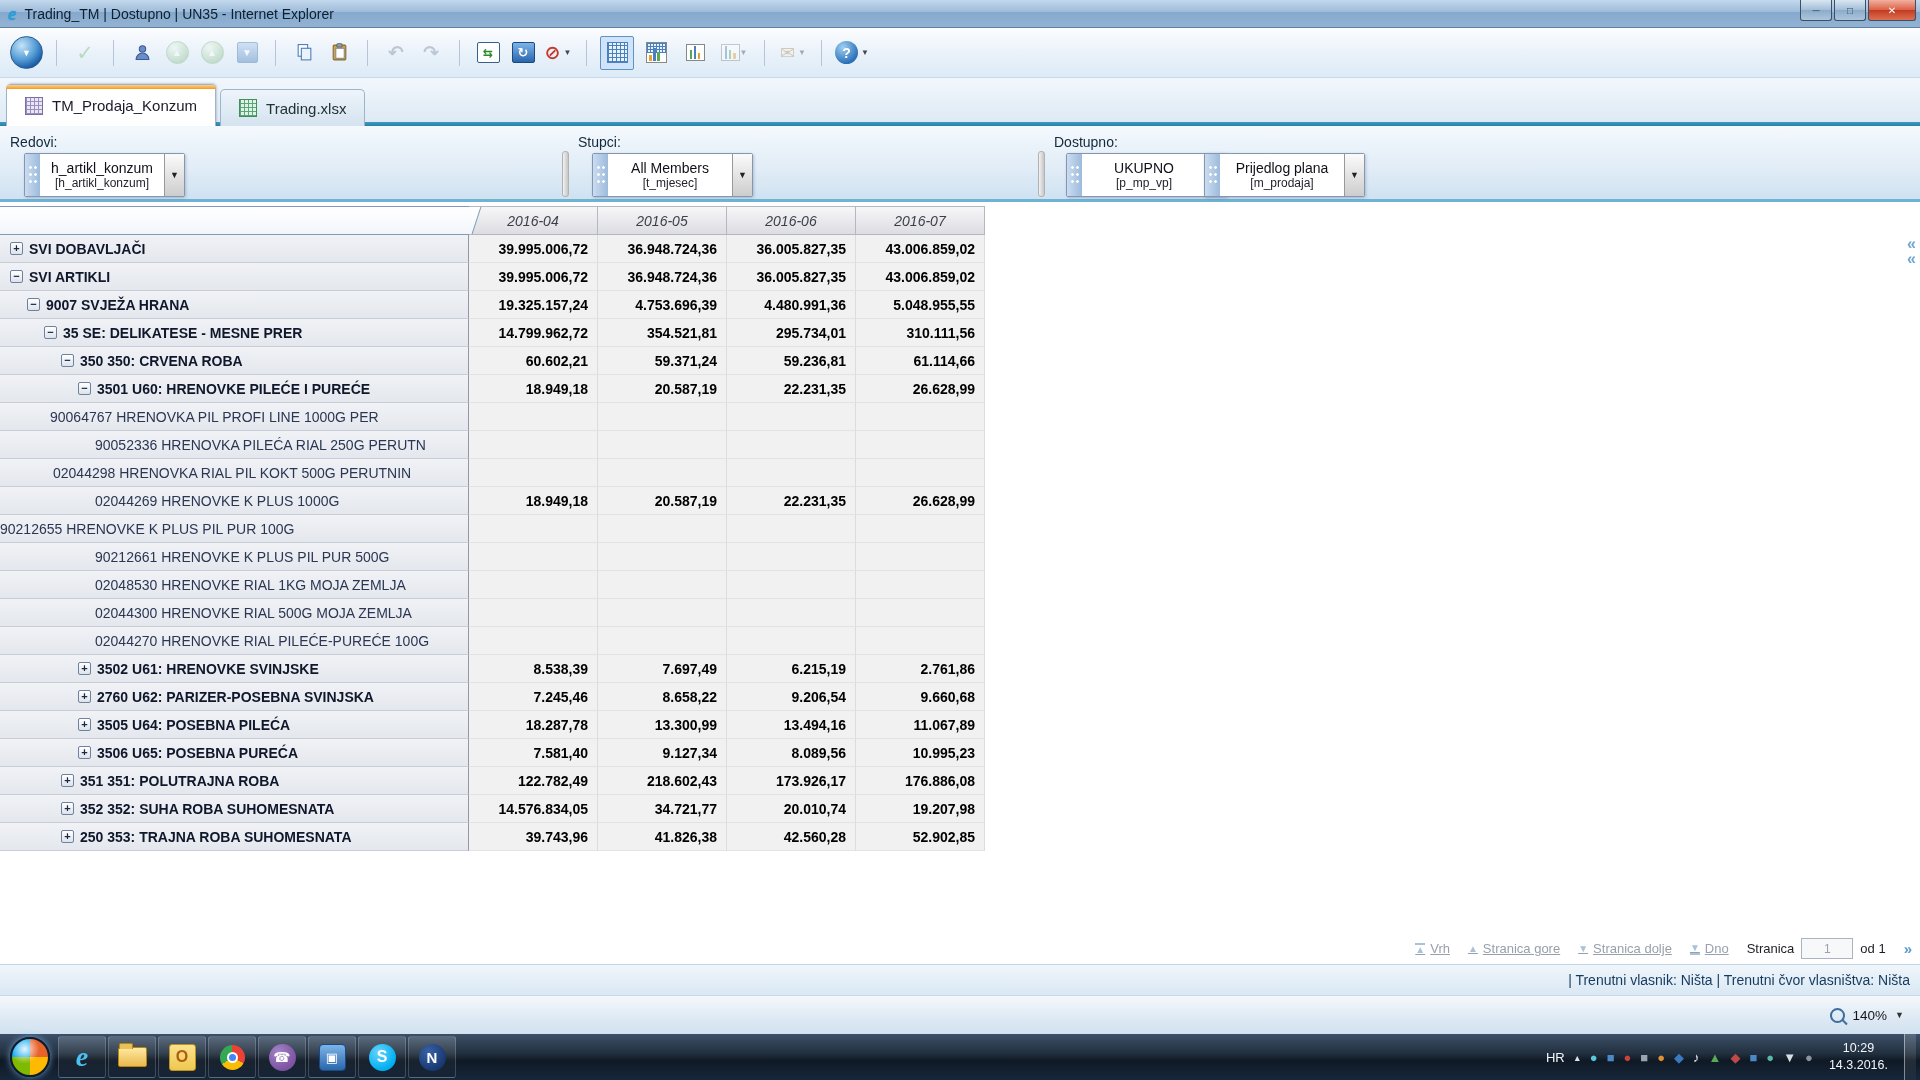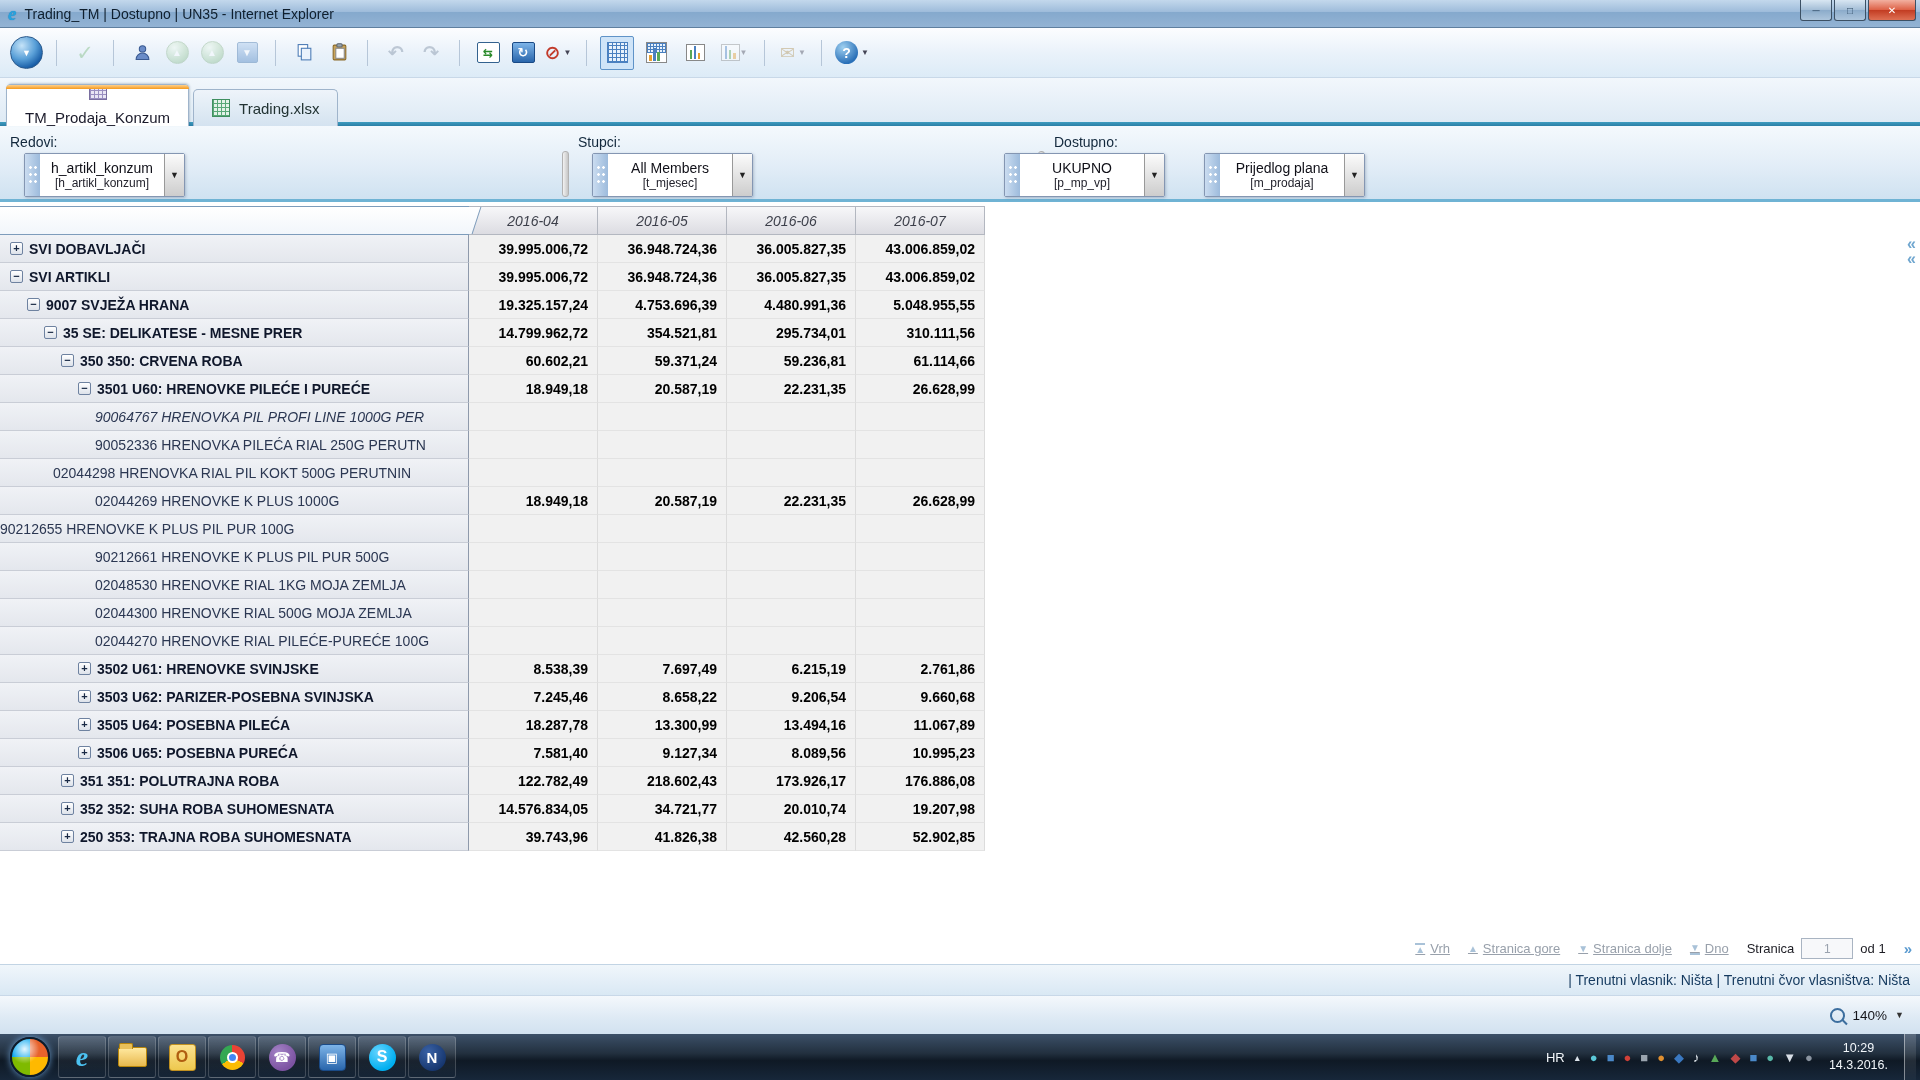--- a/index.html
+++ b/index.html
@@ -39,21 +39,21 @@
   .barchart-glyph i{display:block;width:3px;}
   .bar-g{background:#58a858;height:9px;}.bar-b{background:#4a80c0;height:13px;}.bar-o{background:#e8a030;height:6px;}
   .mail-glyph{font-size:18px;color:#b09050;}
   .help-orb{width:23px;height:23px;border-radius:50%;background:radial-gradient(circle at 35% 28%,#9fd0f0,#2a70b8 72%);color:#fff;font-weight:bold;font-size:14px;display:flex;align-items:center;justify-content:center;}
   .svg-ico{display:block;}
 
   
   .tabbar{flex:0 0 48px;height:48px;background:linear-gradient(#f2f7fc,#dce9f4);position:relative;padding:6px 0 0 6px;box-sizing:border-box;display:flex;align-items:flex-end;}
   .tabbar::after{content:"";position:absolute;left:0;right:0;bottom:0;height:4px;background:linear-gradient(#3d9cc0,#2b7fa6);}
   .tab{display:inline-flex;align-items:center;gap:9px;padding:0 18px;height:36px;border:1px solid #9fb4cb;border-bottom:none;border-radius:5px 5px 0 0;background:linear-gradient(#eef4fa,#d4e3f0);font-size:15px;color:#233;position:relative;margin-right:4px;z-index:1;}
-  .tab.active{background:#fff;height:41px;color:#1a1a2a;box-shadow:1px -1px 2px rgba(60,90,120,.25);z-index:2;flex-direction:column;}
+  .tab.active{background:#fff;height:41px;color:#1a1a2a;box-shadow:1px -1px 2px rgba(60,90,120,.25);z-index:2;}
   .tab.active::before{content:"";position:absolute;top:0;left:-1px;right:-1px;height:4px;background:linear-gradient(#ffd08a,#f59a1d);border-radius:4px 4px 0 0;}
   .tab-icon{width:16px;height:16px;border:1px solid #7a6fa0;background:repeating-linear-gradient(0deg,#9a8fc0 0 1px,transparent 1px 4px),repeating-linear-gradient(90deg,#9a8fc0 0 1px,transparent 1px 4px),#eae6f4;}
   .tab-icon.green{border-color:#3f8f5f;background:repeating-linear-gradient(0deg,#57a877 0 1px,transparent 1px 4px),repeating-linear-gradient(90deg,#57a877 0 1px,transparent 1px 4px),#e2f2e8;}
 
   
   .axisbar{flex:0 0 76px;height:76px;background:linear-gradient(#f4f9fd,#e2edf7 55%,#cfe2f1);border-bottom:3px solid #6fb3d4;position:relative;box-sizing:border-box;padding-left:32px;}
   .axis-label{position:absolute;font-size:14px;color:#12283c;}
   .chip{position:absolute;display:flex;height:42px;border:1px solid #8496b2;border-radius:2px;box-shadow:1px 1px 3px rgba(40,60,90,.25);}
   .chip-grip{width:15px;background:linear-gradient(90deg,#cadcf0,#9dbbdc);display:flex;align-items:center;justify-content:center;}
   .grip-dots{width:9px;height:22px;background-image:radial-gradient(circle,#fff 1.2px,rgba(255,255,255,0) 1.5px);background-size:5px 7px;}
@@ -259,21 +259,21 @@
         </span>
       <span class="chip-body">
         <span class="chip-name">All Members</span>
         <span class="chip-dim">[t_mjesec]</span>
       </span>
       <span class="chip-arrow">▼</span>
     </div>
 
     <div class="axis-sep" style="left:1038px;top:25px;"></div>
     <span class="axis-label" style="left:1054px;top:8px;">Dostupno:</span>
-    <div class="chip" style="left:1004px;top:27px;">
+    <div class="chip" style="left:1066px;top:27px;">
       <span class="chip-grip">
           <span class="grip-dots"></span>
         </span>
       <span class="chip-body">
         <span class="chip-name">UKUPNO</span>
         <span class="chip-dim">[p_mp_vp]</span>
       </span>
       <span class="chip-arrow">▼</span>
     </div>
     <div class="chip" style="left:1204px;top:27px;">
@@ -358,21 +358,21 @@
       <span class="toggle">−</span>
       <span class="label-text">3501 U60: HRENOVKE PILEĆE I PUREĆE</span>
     </div>
     <div class="value-cell">18.949,18</div>
     <div class="value-cell">20.587,19</div>
     <div class="value-cell">22.231,35</div>
     <div class="value-cell">26.628,99</div>
   </div>
 
   <div class="grid-row">
-    <div class="label-cell" style="padding-left: 95px; font-style: italic;">
+    <div class="label-cell" style="padding-left: 50px;">
 
       <span class="label-text">90064767 HRENOVKA PIL PROFI LINE 1000G PER</span>
     </div>
     <div class="value-cell"></div>
     <div class="value-cell"></div>
     <div class="value-cell"></div>
     <div class="value-cell"></div>
   </div>
 
   <div class="grid-row">
@@ -470,21 +470,21 @@
     </div>
     <div class="value-cell">8.538,39</div>
     <div class="value-cell">7.697,49</div>
     <div class="value-cell">6.215,19</div>
     <div class="value-cell">2.761,86</div>
   </div>
 
   <div class="grid-row">
     <div class="label-cell bold" style="padding-left: 78px;">
       <span class="toggle">+</span>
-      <span class="label-text">3503 U62: PARIZER-POSEBNA SVINJSKA</span>
+      <span class="label-text">2760 U62: PARIZER-POSEBNA SVINJSKA</span>
     </div>
     <div class="value-cell">7.245,46</div>
     <div class="value-cell">8.658,22</div>
     <div class="value-cell">9.206,54</div>
     <div class="value-cell">9.660,68</div>
   </div>
 
   <div class="grid-row">
     <div class="label-cell bold" style="padding-left: 78px;">
       <span class="toggle">+</span>

